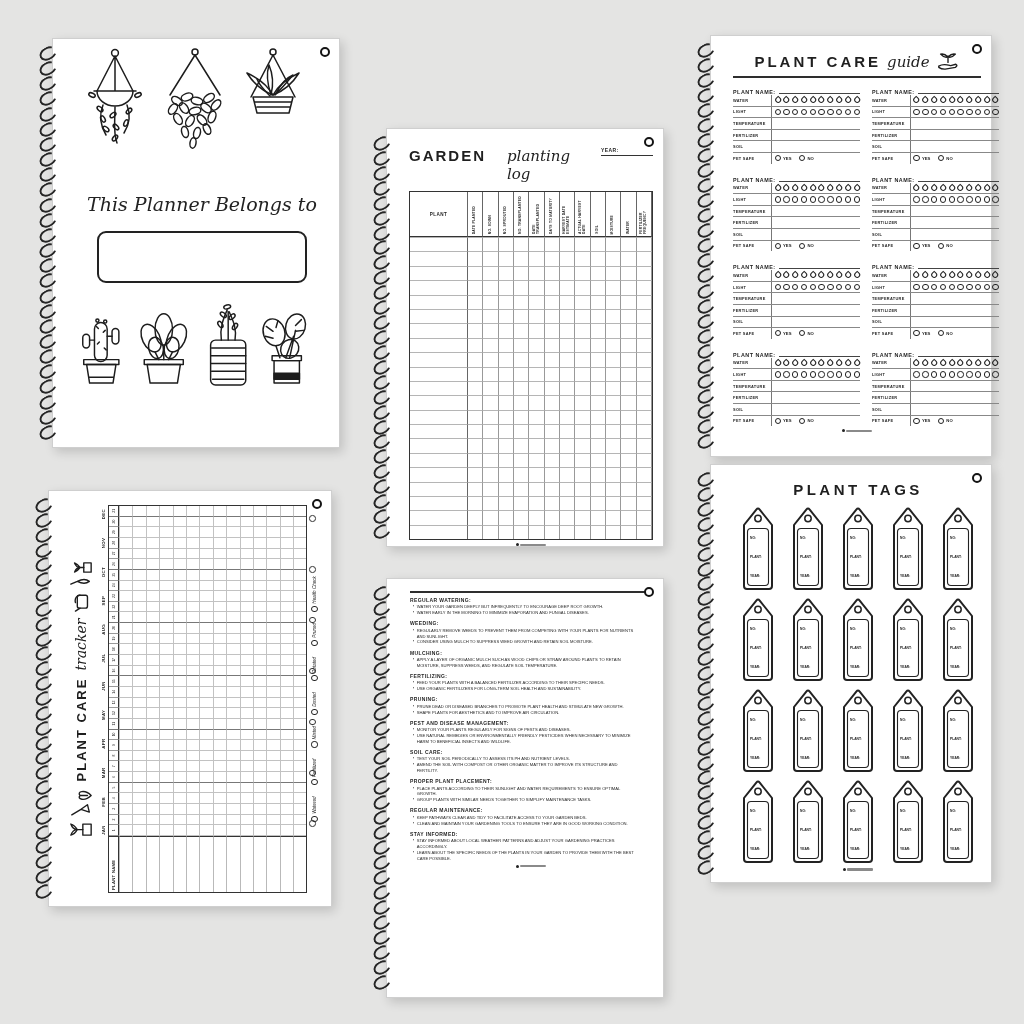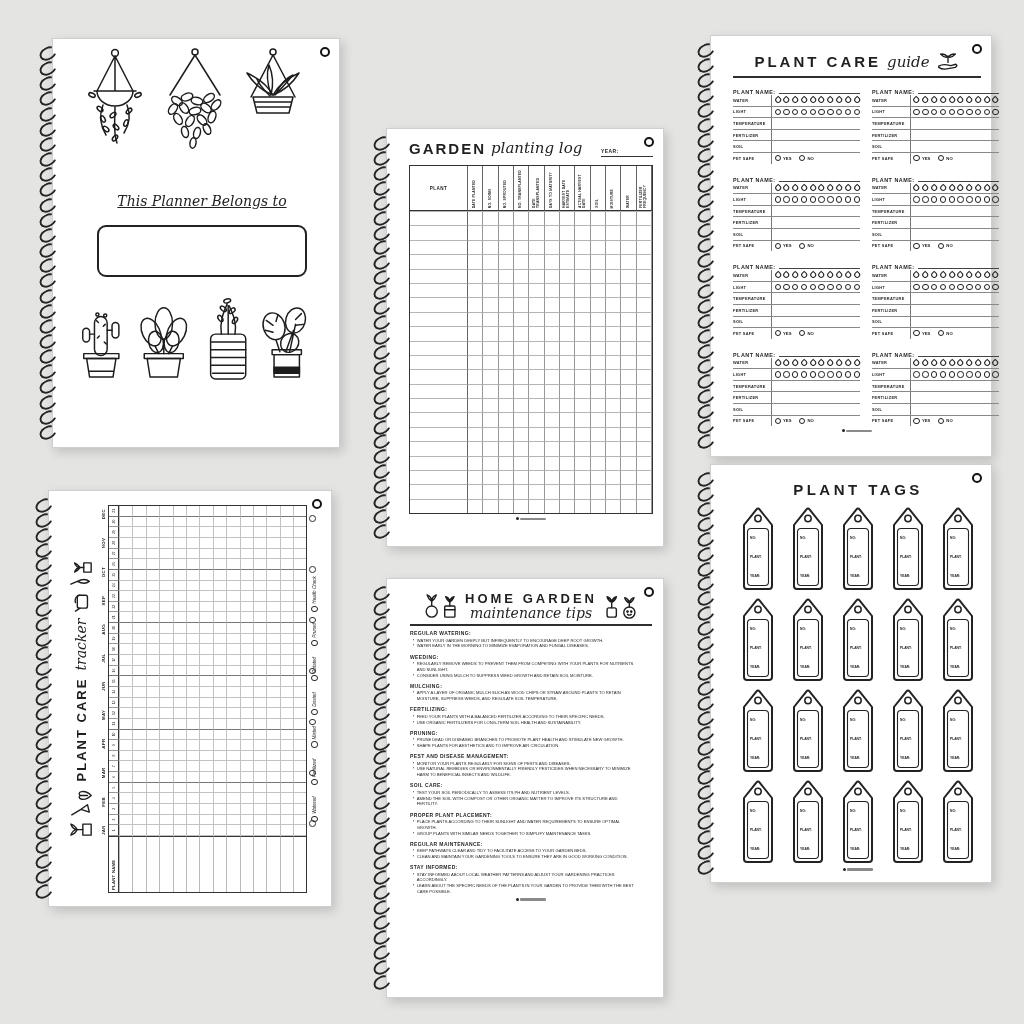--- a/index.html
+++ b/index.html
@@ -18,27 +18,27 @@
   .rule{height:2px;background:#2e2e2e;}
   .brand{display:flex;align-items:center;justify-content:center;gap:1.5px;margin-top:3px;}
   .brand i{width:3.2px;height:3.2px;background:#222;border-radius:50%;}
   .brand b{width:26px;height:2.4px;background:#8a8a8a;border-radius:1px;}
   svg{display:block;}
   .ill *{stroke:#1d1d1d;fill:none;stroke-width:1.5;stroke-linecap:round;stroke-linejoin:round;}
 
   
   #cover{left:52px;top:38px;width:286px;height:408px;}
   #cover .inner{position:absolute;left:20px;right:8px;top:6px;bottom:6px;}
-  #cover-title{text-align:center;font-size:14px;margin-top:26px;color:#222;text-decoration:underline;}
+  #cover-title{text-align:center;font-size:19px;margin-top:26px;color:#222;}
   .name-box{border:2px solid #222;border-radius:9px;height:48px;margin:16px 24px 0 24px;}
 
   
   #glog{left:386px;top:128px;width:276px;height:417px;}
   #glog .inner{position:absolute;left:22px;right:10px;top:10px;bottom:6px;}
-  .glog-head{display:flex;align-items:flex-end;gap:5px;}
+  .glog-head{display:flex;align-items:flex-start;gap:21px;margin-top:8px;}
   .glog-head .t1{font-size:15px;font-weight:bold;letter-spacing:2px;}
   .glog-head .t2{font-size:15px;}
   .year{margin-left:auto;font-size:5px;font-weight:bold;letter-spacing:.4px;
         border-bottom:1px solid #333;min-width:52px;padding-bottom:2px;}
   #gl-table{display:grid;grid-template-columns:58px repeat(12,1fr);
             border:1.2px solid #333;margin-top:8px;}
   .gl-hcell{height:44px;border-right:.6px solid #666;border-bottom:1.2px solid #333;
             display:flex;align-items:flex-end;justify-content:center;overflow:hidden;}
   .gl-hplant{font-size:4.6px;font-weight:bold;letter-spacing:.4px;align-items:center;}
   .gl-vtext{writing-mode:vertical-rl;transform:rotate(180deg);font-size:3.4px;
@@ -1716,39 +1716,20 @@
         <div class="coil"></div>
         <div class="coil"></div>
         <div class="coil"></div>
         <div class="coil"></div>
         <div class="coil"></div>
         <div class="coil"></div>
         <div class="coil"></div>
       </div>
     <div class="hole"></div>
     <div class="inner">
-      <div class="tips-head">
-        <svg class="ill" width="34" height="26" viewBox="0 0 36 28">
-          <path d="M8,26 a6,6 0 0 1 0,-12 a6,6 0 0 1 0,12 M8,14 V7 M8,9 Q4,6 3,2 Q8,4 8,9 M8,9 Q12,6 13,2 Q8,4 8,9"></path>
-          <rect x="22" y="14" width="11" height="12" rx="1"></rect>
-            <path d="M22,18 h11 M27.5,14 V8 M27.5,10 Q24,7 23,4 Q27,5 27.5,10 M27.5,10 Q31,7 32,4 Q28,5 27.5,10"></path>
-        </svg>
-        <div class="tips-title">
-          <div class="t1">HOME GARDEN</div>
-          <div class="t2 script">maintenance tips</div>
-        </div>
-        <svg class="ill" width="34" height="26" viewBox="0 0 36 28">
-          <rect x="3" y="16" width="10" height="10" rx="2"></rect>
-            <path d="M8,16 V8 M8,10 Q4,8 3,4 Q7,5 8,10 M8,10 Q12,8 13,4 Q9,5 8,10"></path>
-          <circle cx="27" cy="21" r="6"></circle>
-            <circle cx="25" cy="20" r="0.7"></circle>
-            <circle cx="29" cy="20" r="0.7"></circle>
-            <path d="M25,23 q2,1.6 4,0 M27,15 V9 M27,11 Q23,9 22,5 Q26,6 27,11 M27,11 Q31,9 32,5 Q28,6 27,11"></path>
-        </svg>
-      </div>
       <div class="rule"></div>
       <div id="tips-body">
           <div class="tip-h">REGULAR WATERING:</div>
           <div class="tip-b">
             <i>▪</i>
             <span>WATER YOUR GARDEN DEEPLY BUT INFREQUENTLY TO ENCOURAGE DEEP ROOT GROWTH.</span>
           </div>
           <div class="tip-b">
             <i>▪</i>
             <span>WATER EARLY IN THE MORNING TO MINIMIZE EVAPORATION AND FUNGAL DISEASES.</span>

